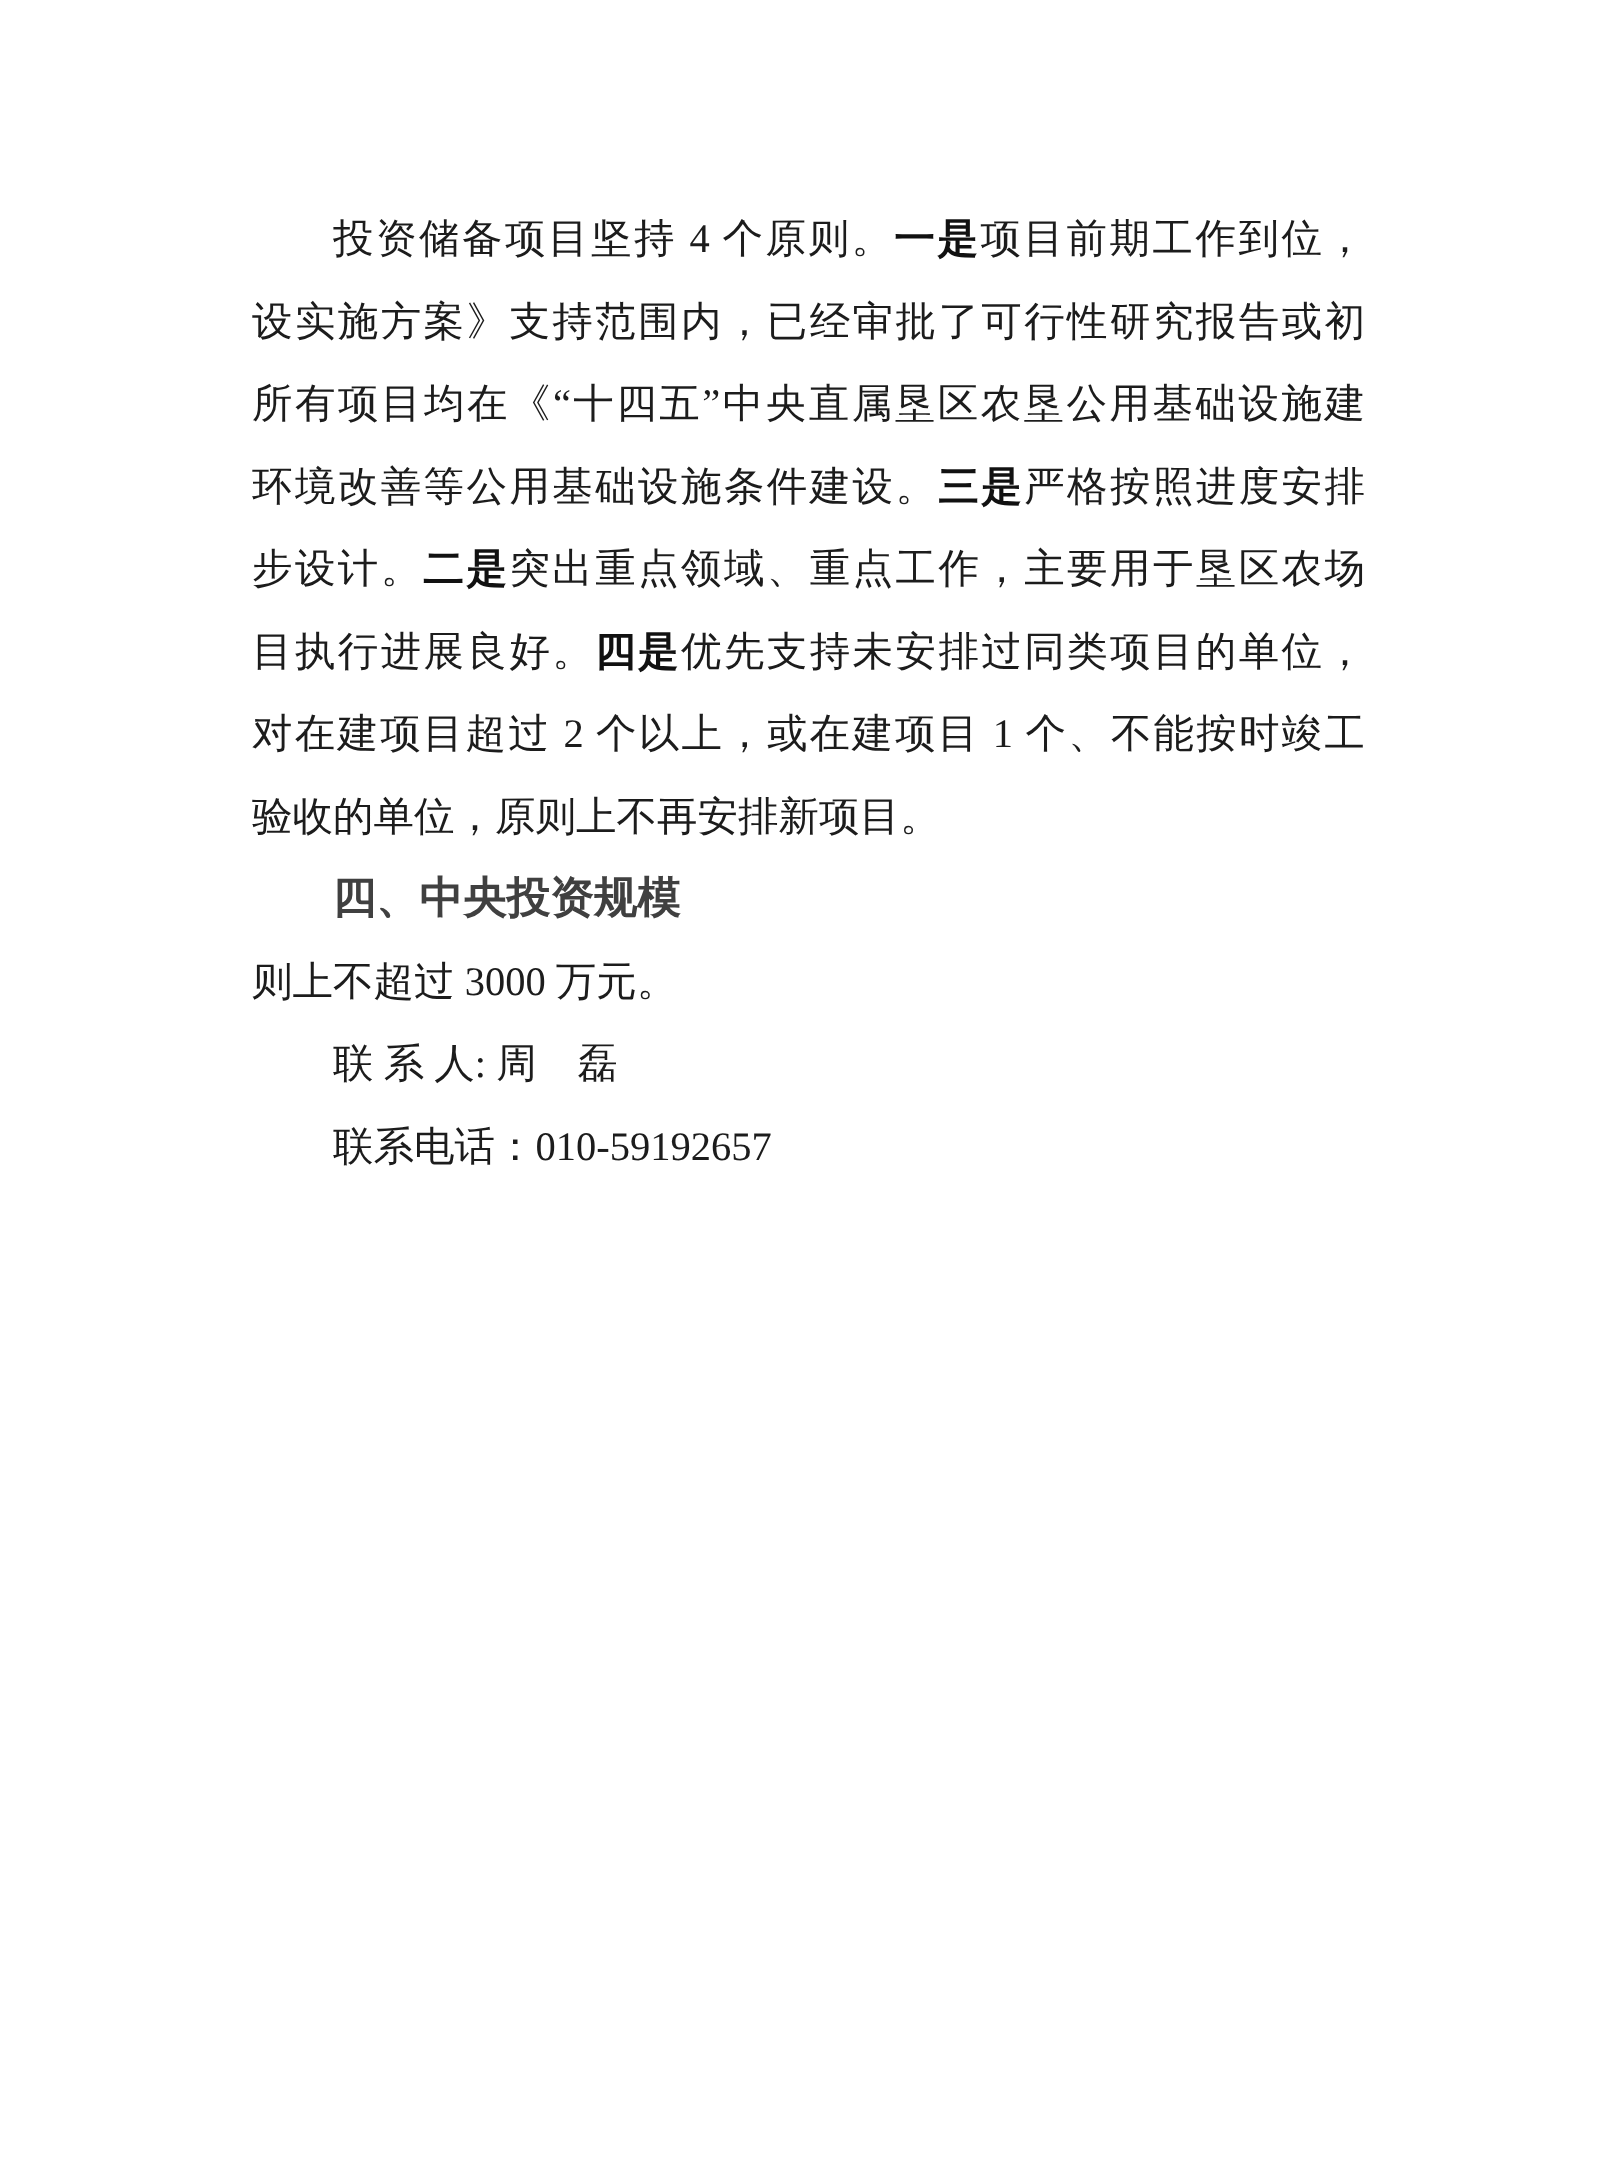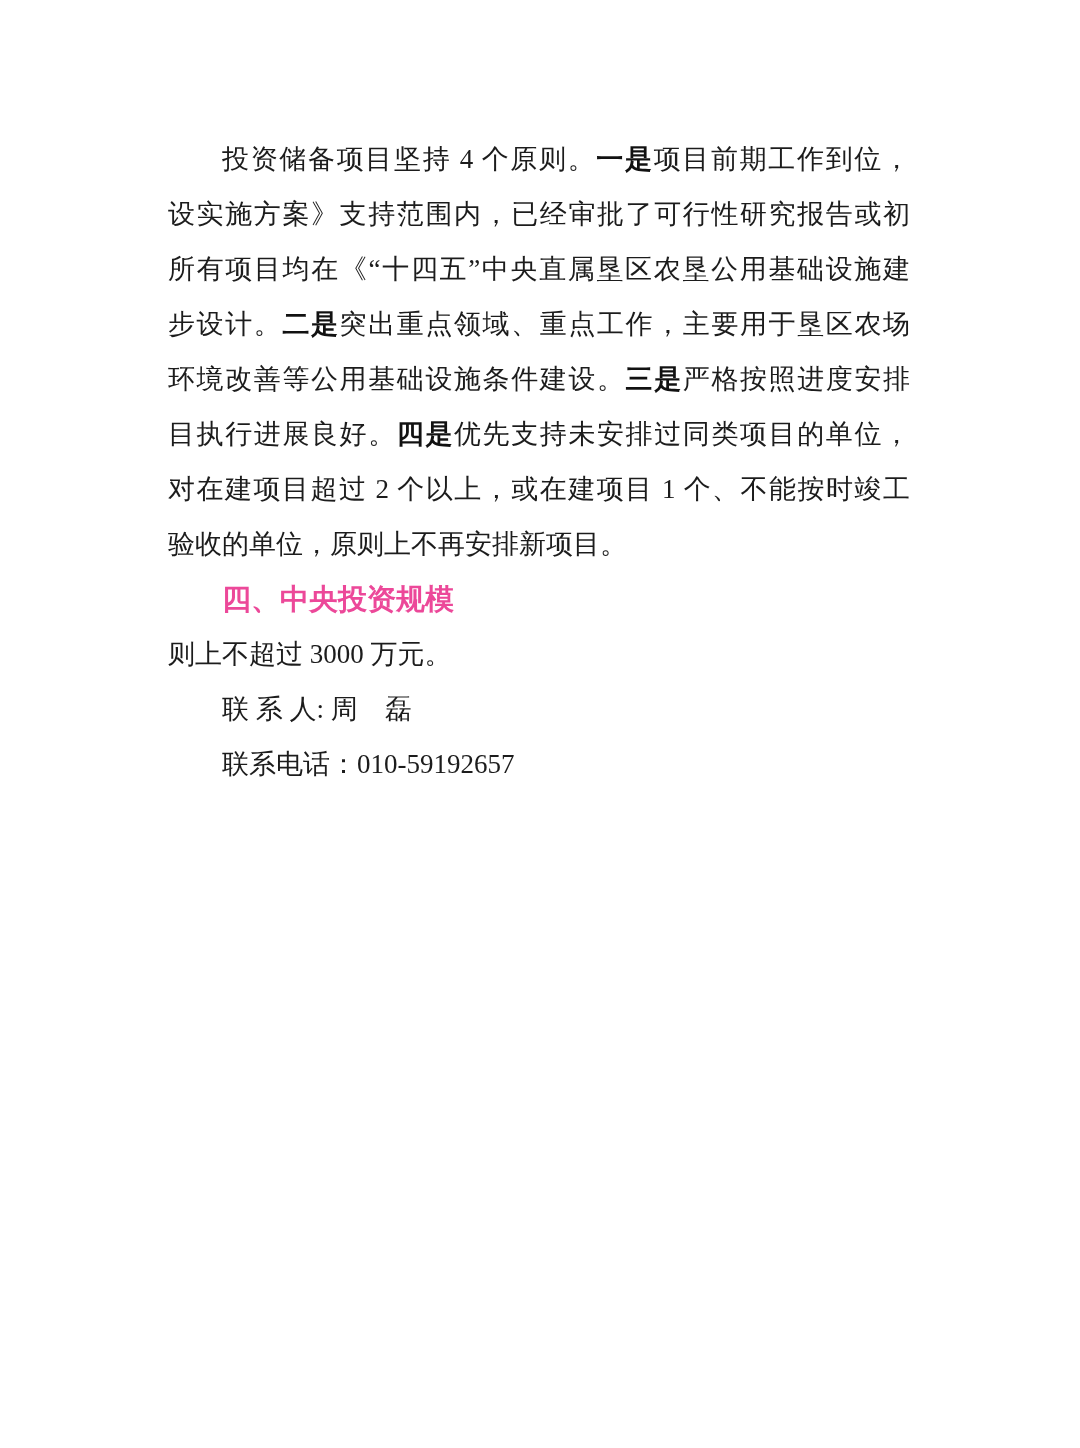--- a/index.html
+++ b/index.html
@@ -33,21 +33,21 @@
     white-space: normal;
     text-align: justify;
     text-align-last: justify;
     text-justify: inter-character;
   }
   .indent { text-indent: 54px; }
   .heading {
     font-family: "Liberation Sans", "DejaVu Sans", sans-serif;
     font-weight: 700;
     font-size: 29px;
-    color: #ec4899;
+    color: #404040;
   }
   .em {
     font-family: "Liberation Sans", "DejaVu Sans", sans-serif;
     font-weight: 700;
     color: #111111;
   }
   .page-number {
     position: absolute;
     left: 0;
     right: 0;
@@ -63,23 +63,23 @@
 
 <div class="page">
   <div class="text-block">
 
     <div class="line just indent"><span>投资储备项目坚持 4 个原则。</span><span class="em">一是</span><span>项目前期工作到位，</span></div>
 
     <div class="line just"><span>设实施方案》支持范围内，已经审批了可行性研究报告或初</span></div>
 
     <div class="line just"><span>所有项目均在《“十四五”中央直属垦区农垦公用基础设施建</span></div>
 
+    <div class="line just"><span>环境改善等公用基础设施条件建设。</span><span class="em">三是</span><span>严格按照进度安排</span></div>
+
     <div class="line just"><span>步设计。</span><span class="em">二是</span><span>突出重点领域、重点工作，主要用于垦区农场</span></div>
-
-    <div class="line just"><span>环境改善等公用基础设施条件建设。</span><span class="em">三是</span><span>严格按照进度安排</span></div>
 
 
     <div class="line just"><span>目执行进展良好。</span><span class="em">四是</span><span>优先支持未安排过同类项目的单位，</span></div>
 
     <div class="line just"><span>对在建项目超过 2 个以上，或在建项目 1 个、不能按时竣工</span></div>
 
     <div class="line"><span>验收的单位，原则上不再安排新项目。</span></div>
 
     <div class="line heading indent"><span>四、中央投资规模</span></div>
 

